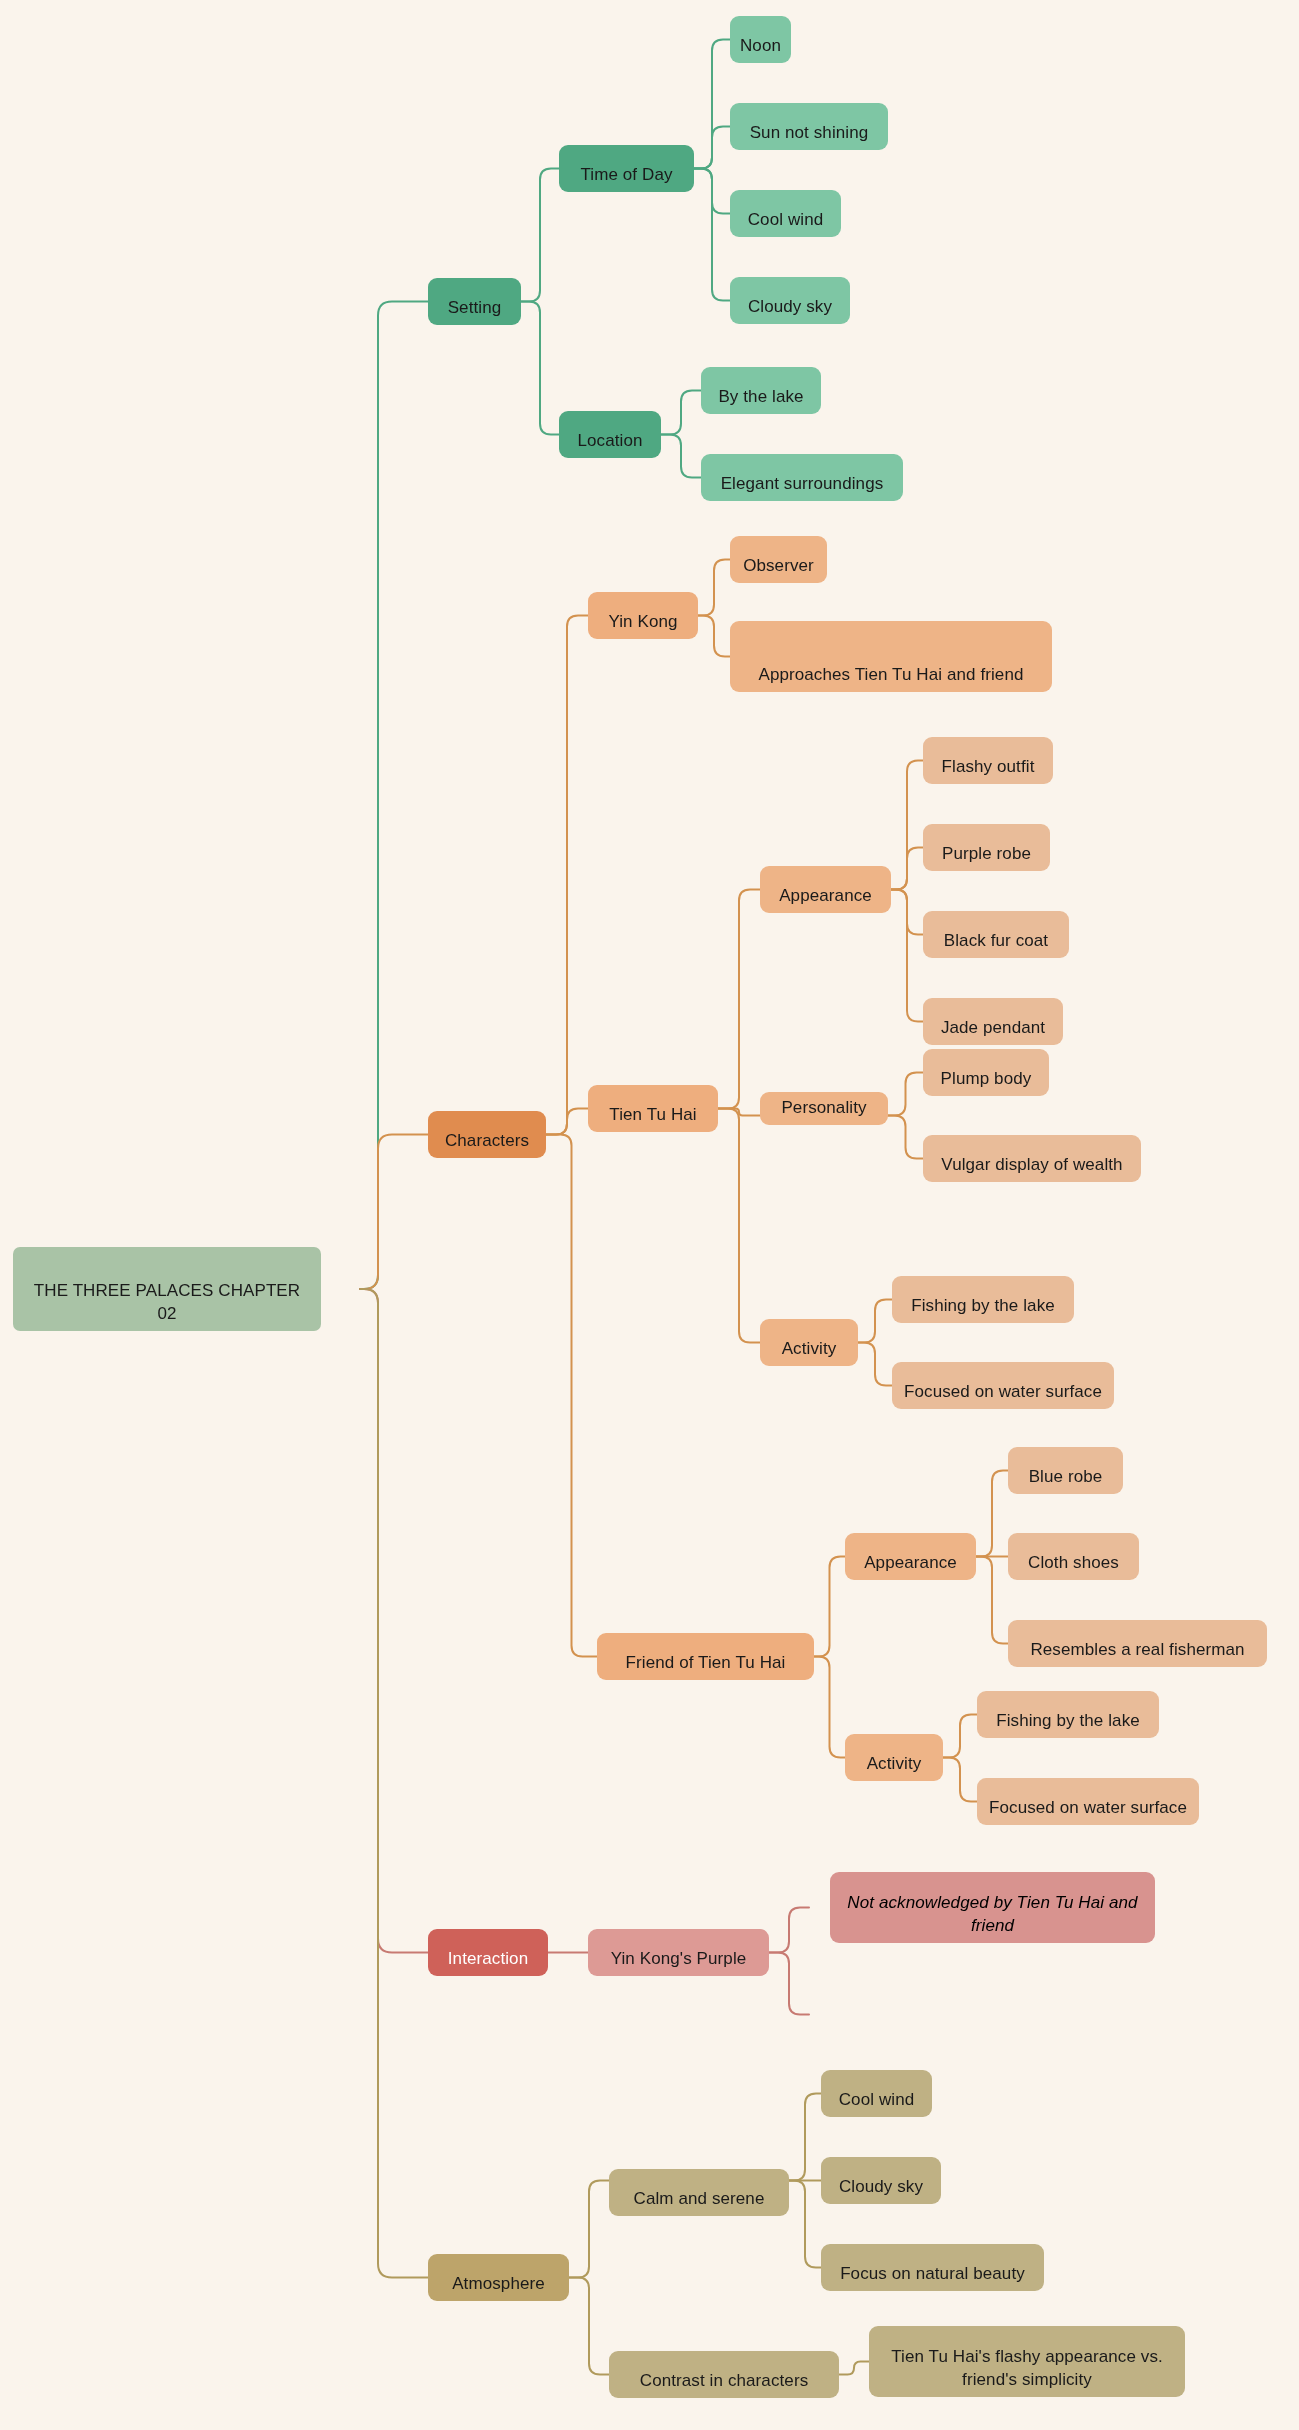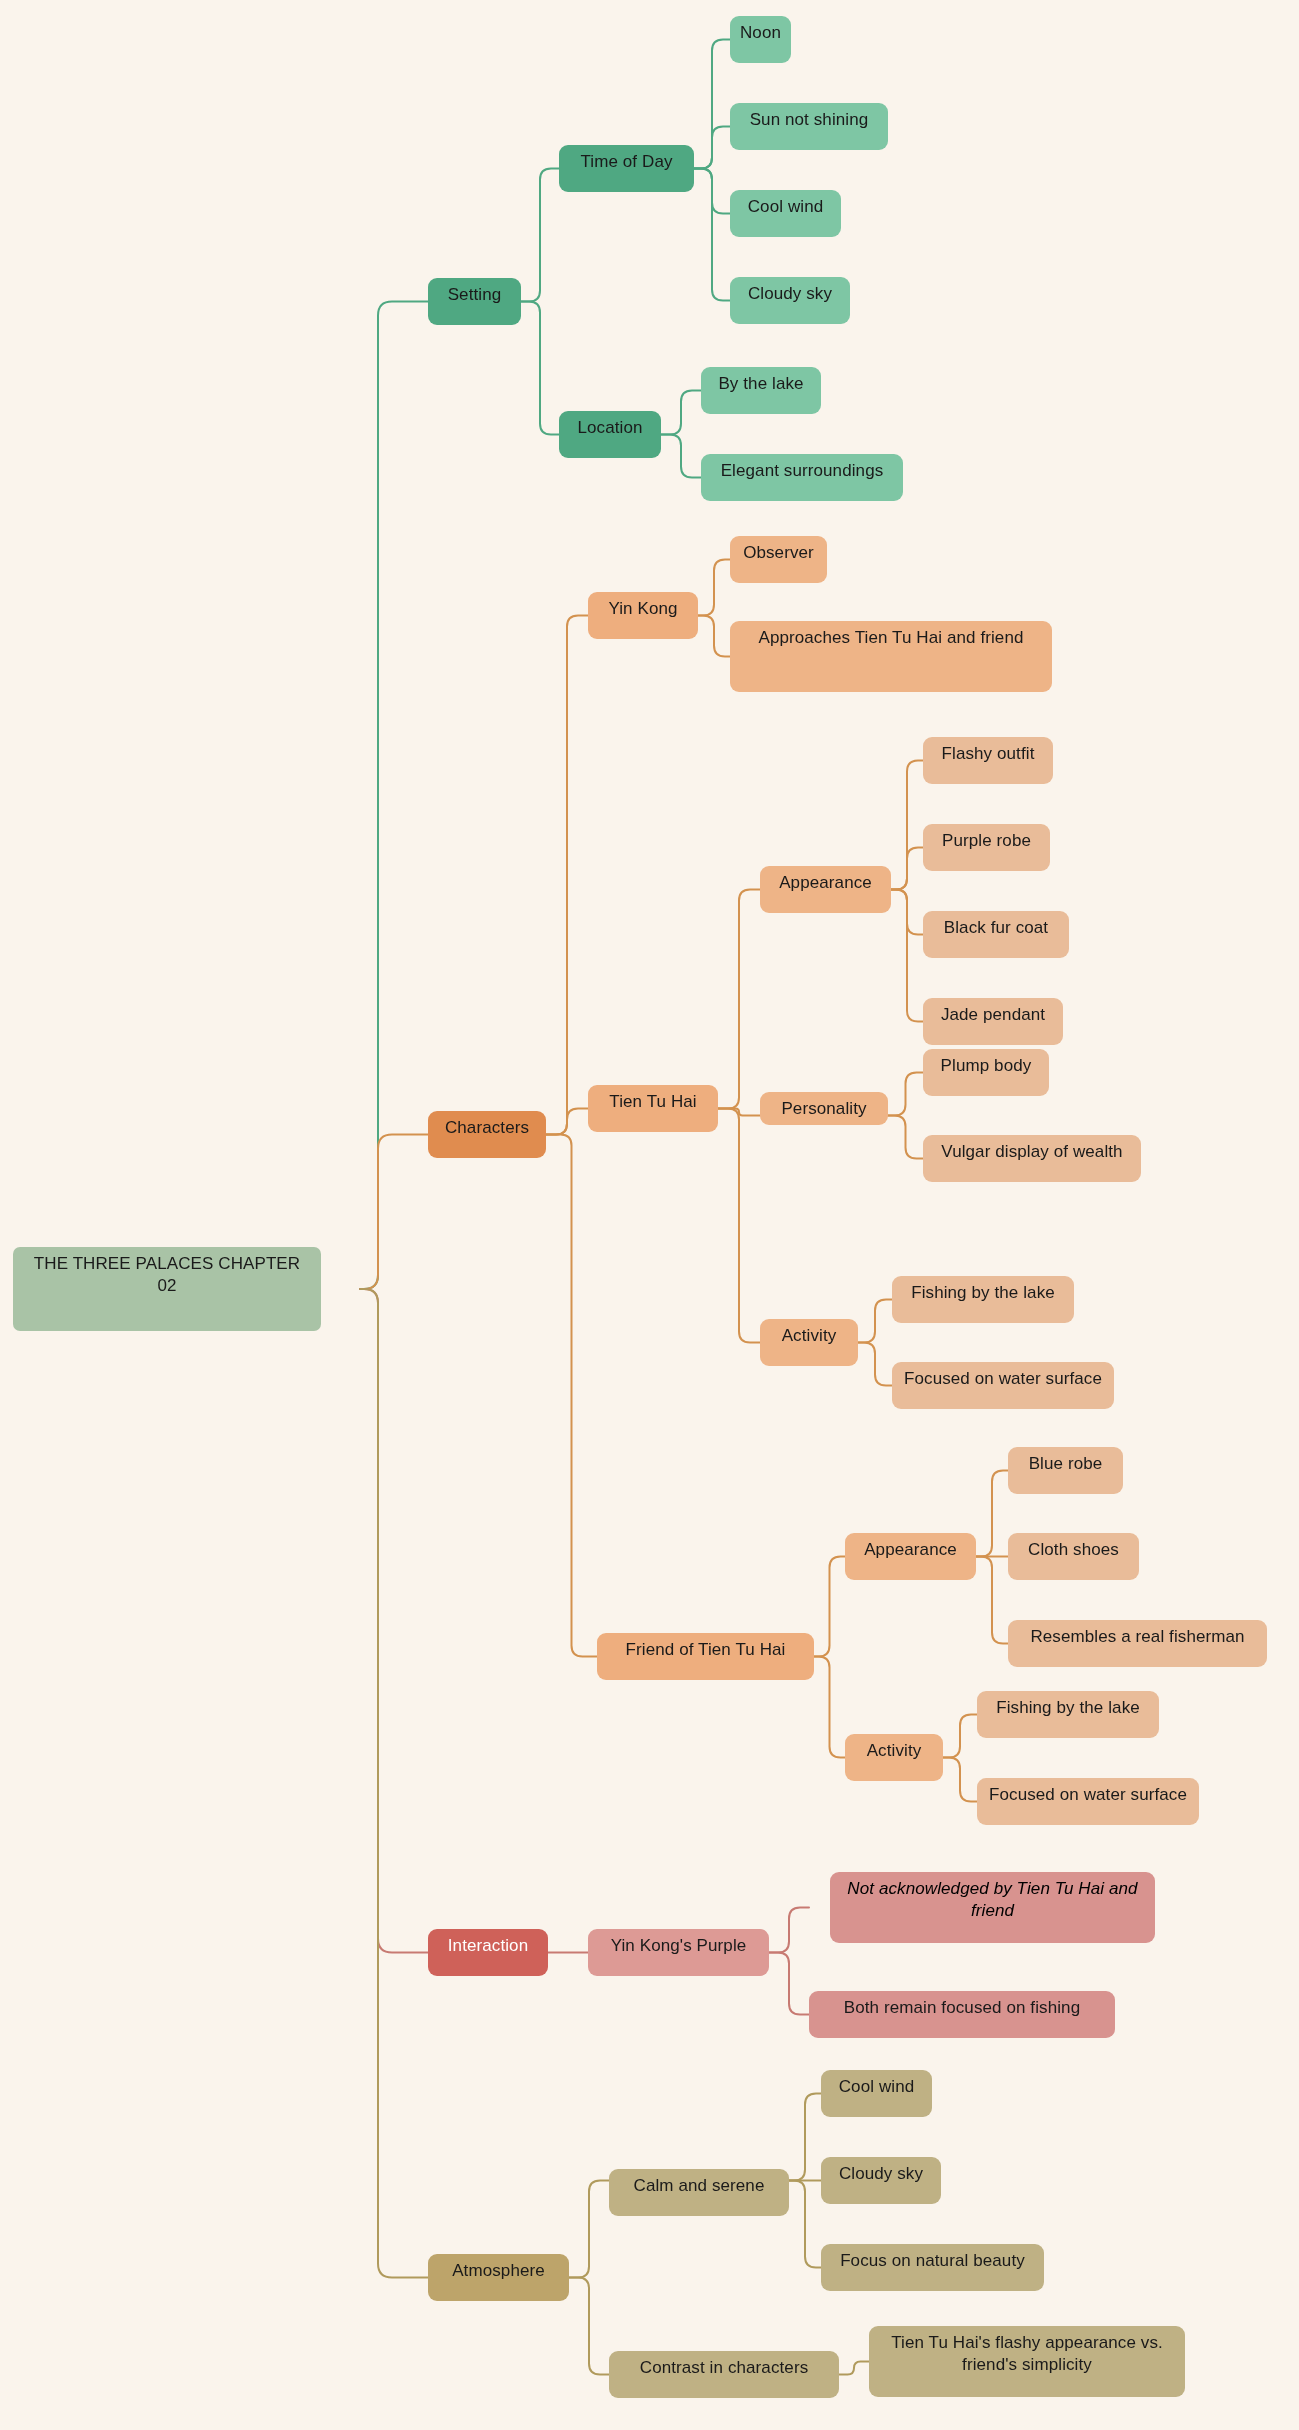--- a/index.html
+++ b/index.html
@@ -22,21 +22,21 @@
     position: absolute;
     left: 0; top: 0;
     width: 1299px;
     height: 2430px;
     pointer-events: none;
   }
   .node {
     position: absolute;
     box-sizing: border-box;
     display: flex;
-    align-items: flex-start;
+    align-items: flex-end;
     justify-content: center;
     text-align: center;
     border-radius: 9px;
     color: #1a1a1a;
     font-size: 17px;
     line-height: 1.32;
     padding: 6px 10px;
     letter-spacing: 0.1px;
   }
   .node.root {
@@ -198,23 +198,20 @@
     </div>
     <div class="node" style="left: 428px; top: 1929px; width: 120px; height: 47px; background: rgb(207, 97, 89); color: rgb(255, 255, 255);">
       <span>Interaction</span>
     </div>
     <div class="node" style="left: 588px; top: 1929px; width: 181px; height: 47px; background: rgb(221, 154, 149); color: rgb(26, 26, 26);">
       <span>Yin Kong's Purple</span>
     </div>
     <div class="node" style="left: 830px; top: 1872px; width: 325px; height: 71px; background: rgb(216, 147, 143); color: #000000; font-style: italic;">
       <span>Not acknowledged by Tien Tu Hai and friend</span>
     </div>
-    <div class="node" style="left: 809px; top: 1991px; width: 306px; height: 47px; background: rgb(216, 147, 143); color: rgb(26, 26, 26);">
-      <span>Both remain focused on fishing</span>
-    </div>
     <div class="node" style="left: 428px; top: 2254px; width: 141px; height: 47px; background: rgb(189, 164, 106); color: rgb(26, 26, 26);">
       <span>Atmosphere</span>
     </div>
     <div class="node" style="left: 609px; top: 2157px; width: 180px; height: 47px; background: rgb(191, 177, 132); color: rgb(26, 26, 26); margin-top: 12px;">
       <span>Calm and serene</span>
     </div>
     <div class="node" style="left: 821px; top: 2070px; width: 111px; height: 47px; background: rgb(191, 177, 132); color: rgb(26, 26, 26);">
       <span>Cool wind</span>
     </div>
     <div class="node" style="left: 821px; top: 2157px; width: 120px; height: 47px; background: rgb(191, 177, 132); color: rgb(26, 26, 26);">

